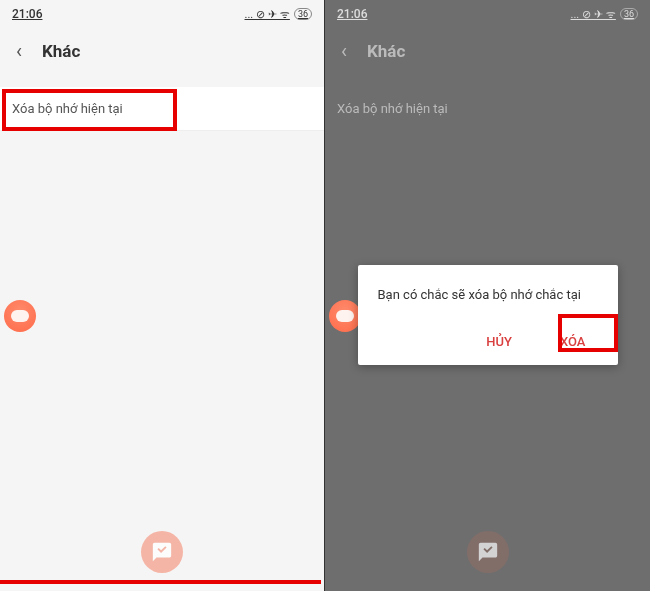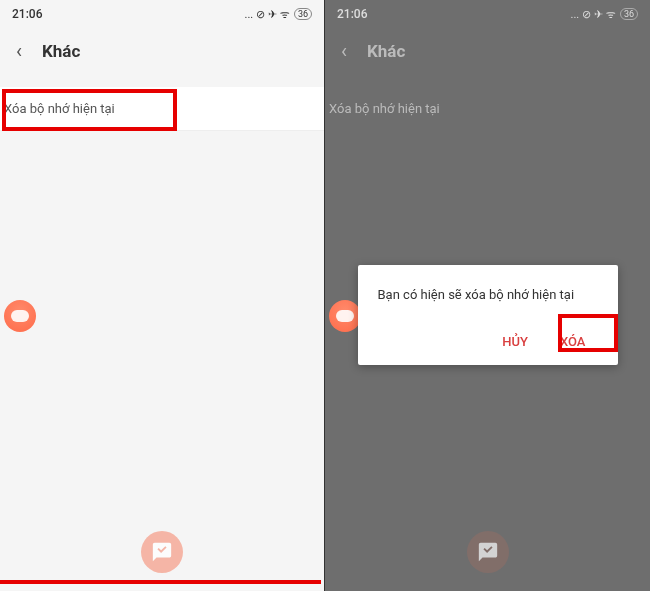--- a/index.html
+++ b/index.html
@@ -33,20 +33,21 @@
       background: #6e6e6e;
     }
     .status-bar {
       display: flex;
       justify-content: space-between;
       align-items: center;
       padding: 6px 12px;
       font-size: 12px;
       color: #333;
       background: #f5f5f5;
+      text-decoration: underline;
     }
     .phone-right .status-bar {
       background: #6e6e6e;
       color: #ddd;
     }
     .status-time {
       font-weight: 500;
     }
     .status-icons {
       display: flex;
@@ -75,21 +76,21 @@
     .header-title {
       font-size: 17px;
       color: #333;
       font-weight: 700;
     }
     .phone-right .header-title {
       color: #bbb;
     }
     .list-item {
       background: #fff;
-      padding: 14px 4px;
+      padding: 14px 12px;
       font-size: 13px;
       color: #555;
       border-bottom: 1px solid #eee;
       margin-top: 12px;
     }
     .phone-right .list-item {
       background: #6e6e6e;
       color: #bbb;
       border-bottom: none;
     }
@@ -173,21 +174,21 @@
       box-shadow: 0 2px 10px rgba(0,0,0,0.3);
     }
     .dialog-text {
       font-size: 13px;
       color: #333;
       margin-bottom: 24px;
     }
     .dialog-buttons {
       display: flex;
       justify-content: flex-end;
-      gap: 16px;
+      gap: 32px;
       padding-right: 4px;
       margin-top: 26px;
     }
     .dialog-btn {
       font-size: 13px;
       color: #d93f3f;
       font-weight: 500;
       cursor: pointer;
       padding: 6px 8px;
     }
@@ -264,21 +265,21 @@
       <span class="header-title">Khác</span>
     </div>
 
     <div class="list-item">
       <span>Xóa bộ nhớ hiện tại</span>
     </div>
 
     <div class="floating-badge"></div>
 
     <div class="dialog">
-      <div class="dialog-text">Bạn có hiện sẽ xóa bộ nhớ hiện tại</div>
+      <div class="dialog-text">Bạn có chắc sẽ xóa bộ nhớ chắc tại</div>
       <div class="dialog-buttons">
         <span class="dialog-btn">HỦY</span>
         <span class="dialog-btn">XÓA</span>
       </div>
     </div>
 
     <div class="bottom-bubble">
       <svg viewBox="0 0 24 24">
           <path d="M20 2H4c-1.1 0-2 .9-2 2v18l4-4h14c1.1 0 2-.9 2-2V4c0-1.1-.9-2-2-2zm-9 11l-4-4 1.4-1.4L11 10.2l4.6-4.6L17 7l-6 6z"></path>
         </svg>

